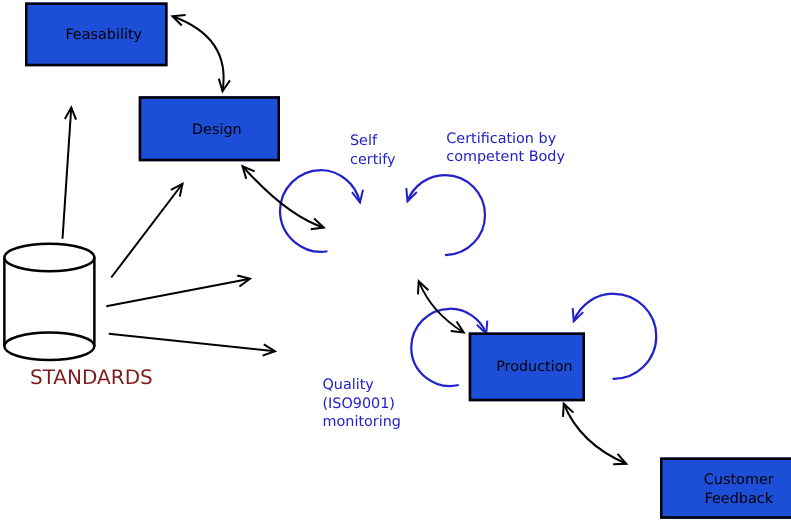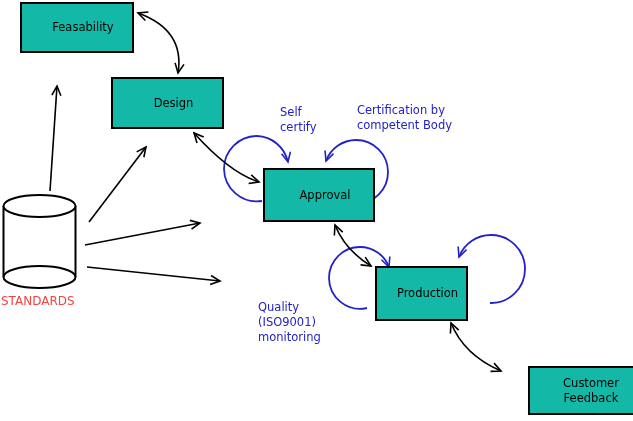--- a/index.html
+++ b/index.html
@@ -8,36 +8,36 @@
     width:633px;height:421px;
     background:#ffffff;
     font-family:"DejaVu Sans","Liberation Sans",sans-serif;
     overflow:hidden;
   }
   .stage svg{position:absolute;left:0;top:0;z-index:1;}
   .node{
     position:absolute;
     box-sizing:border-box;
     border:2px solid #000000;
-    background:#14b8a6;
+    background:#1d4ed8;
     display:flex;align-items:center;justify-content:center;
     z-index:2;
     font-size:11.5px;color:#000000;
     text-align:center;
     line-height:15px;
     white-space:pre-line;
     padding-left:12px;
   }
   .lbl{
     position:absolute;z-index:3;
     font-size:11.5px;line-height:15px;
     white-space:pre-line;
   }
   .lbl.blue{color:#2222c8;}
-  .lbl.black{color:#ef4444;font-size:12px;}
+  .lbl.black{color:#7f1d1d;font-size:16px;padding-left:23px;}
   .n-feasability{left:20px;top:2px;width:114px;height:51px;}
   .n-design{left:111px;top:77px;width:113px;height:52px;}
   .n-approval{left:263px;top:168px;width:112px;height:54px;}
   .n-production{left:375px;top:266px;width:93px;height:55px;}
   .n-customer{left:528px;top:366px;width:114px;height:49px;}
   .l-standards{left:1px;top:294px;}
   .l-self{left:252px;top:105px;margin-left:28px;}
   .l-cert{left:357px;top:103px;}
   .l-surv{left:524px;top:222px;}
   .l-quality{left:258px;top:300px;}
@@ -78,23 +78,20 @@
     <path d="M 85,245 L 200,223" fill="none" stroke="#000000" stroke-width="1.6" marker-end="url(#ah-black)"></path>
     <path d="M 87,267 L 220,281" fill="none" stroke="#000000" stroke-width="1.6" marker-end="url(#ah-black)"></path>
   </svg>
 
   <div class="node n-feasability">
     <span>Feasability</span>
   </div>
   <div class="node n-design">
     <span>Design</span>
   </div>
-  <div class="node n-approval">
-    <span>Approval</span>
-  </div>
   <div class="node n-production">
     <span>Production</span>
   </div>
   <div class="node n-customer">
     <span>Customer
 Feedback</span>
   </div>
 
   <div class="lbl black l-standards">STANDARDS</div>
   <div class="lbl blue l-self">Self

